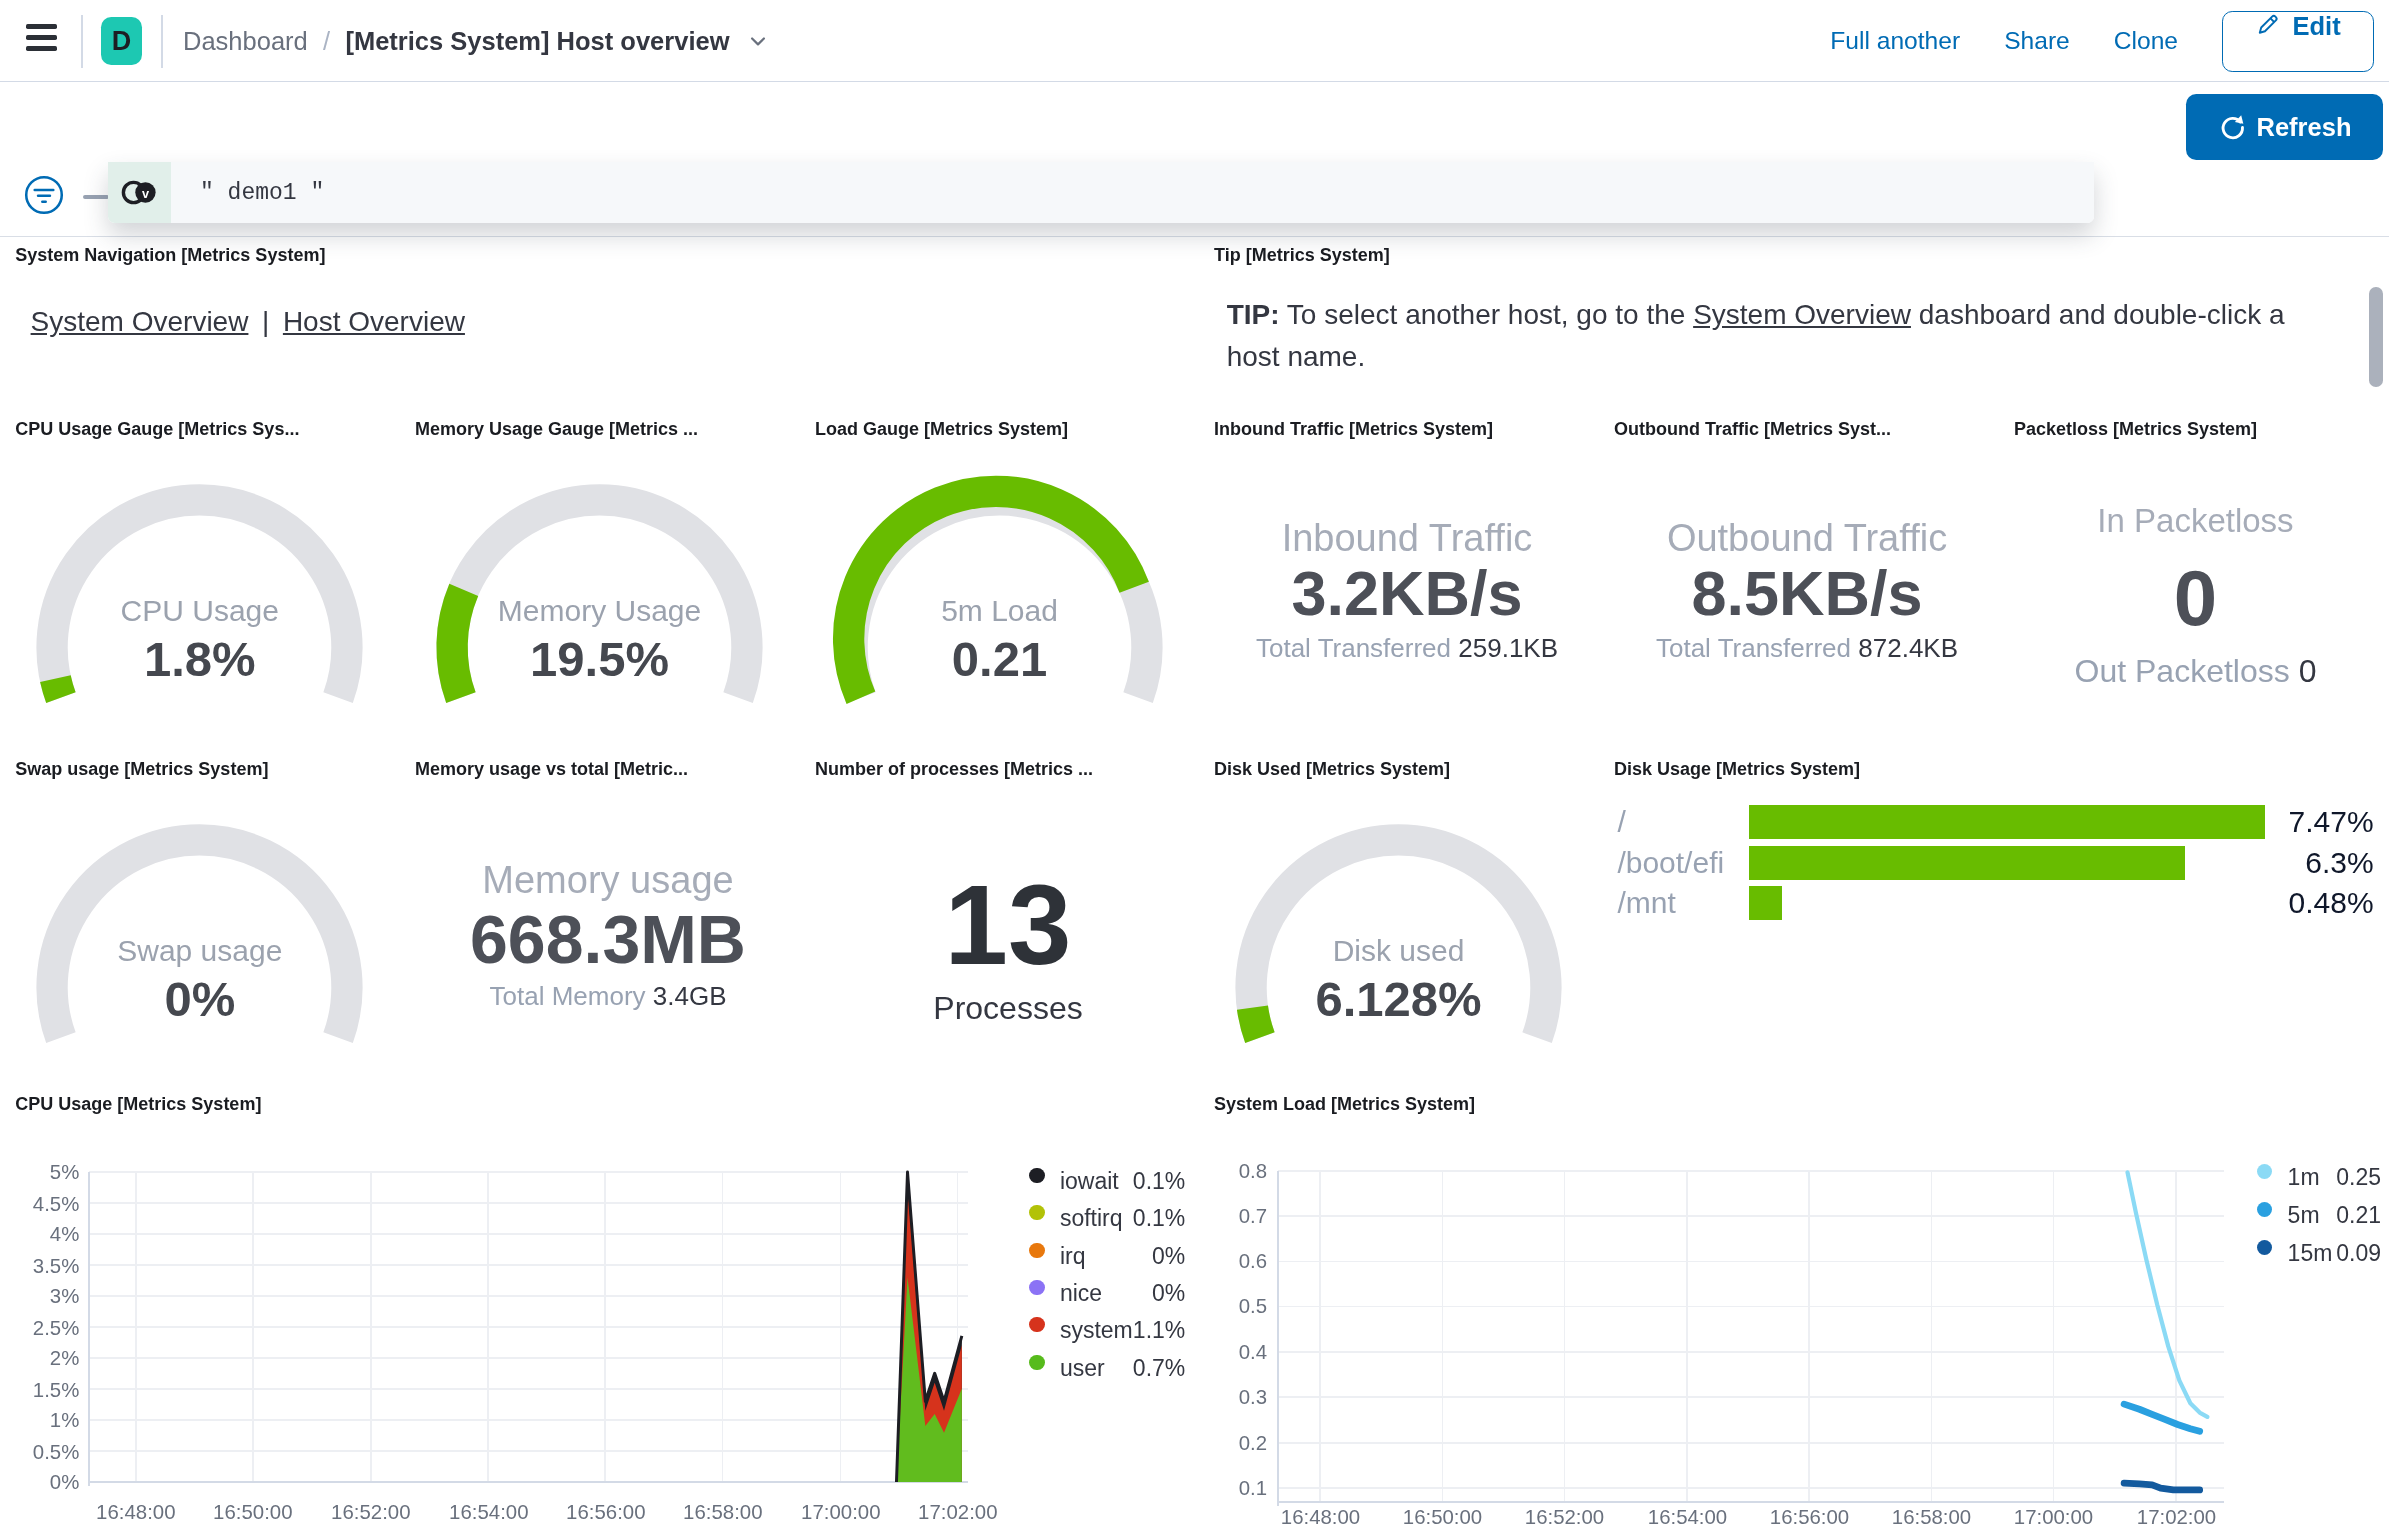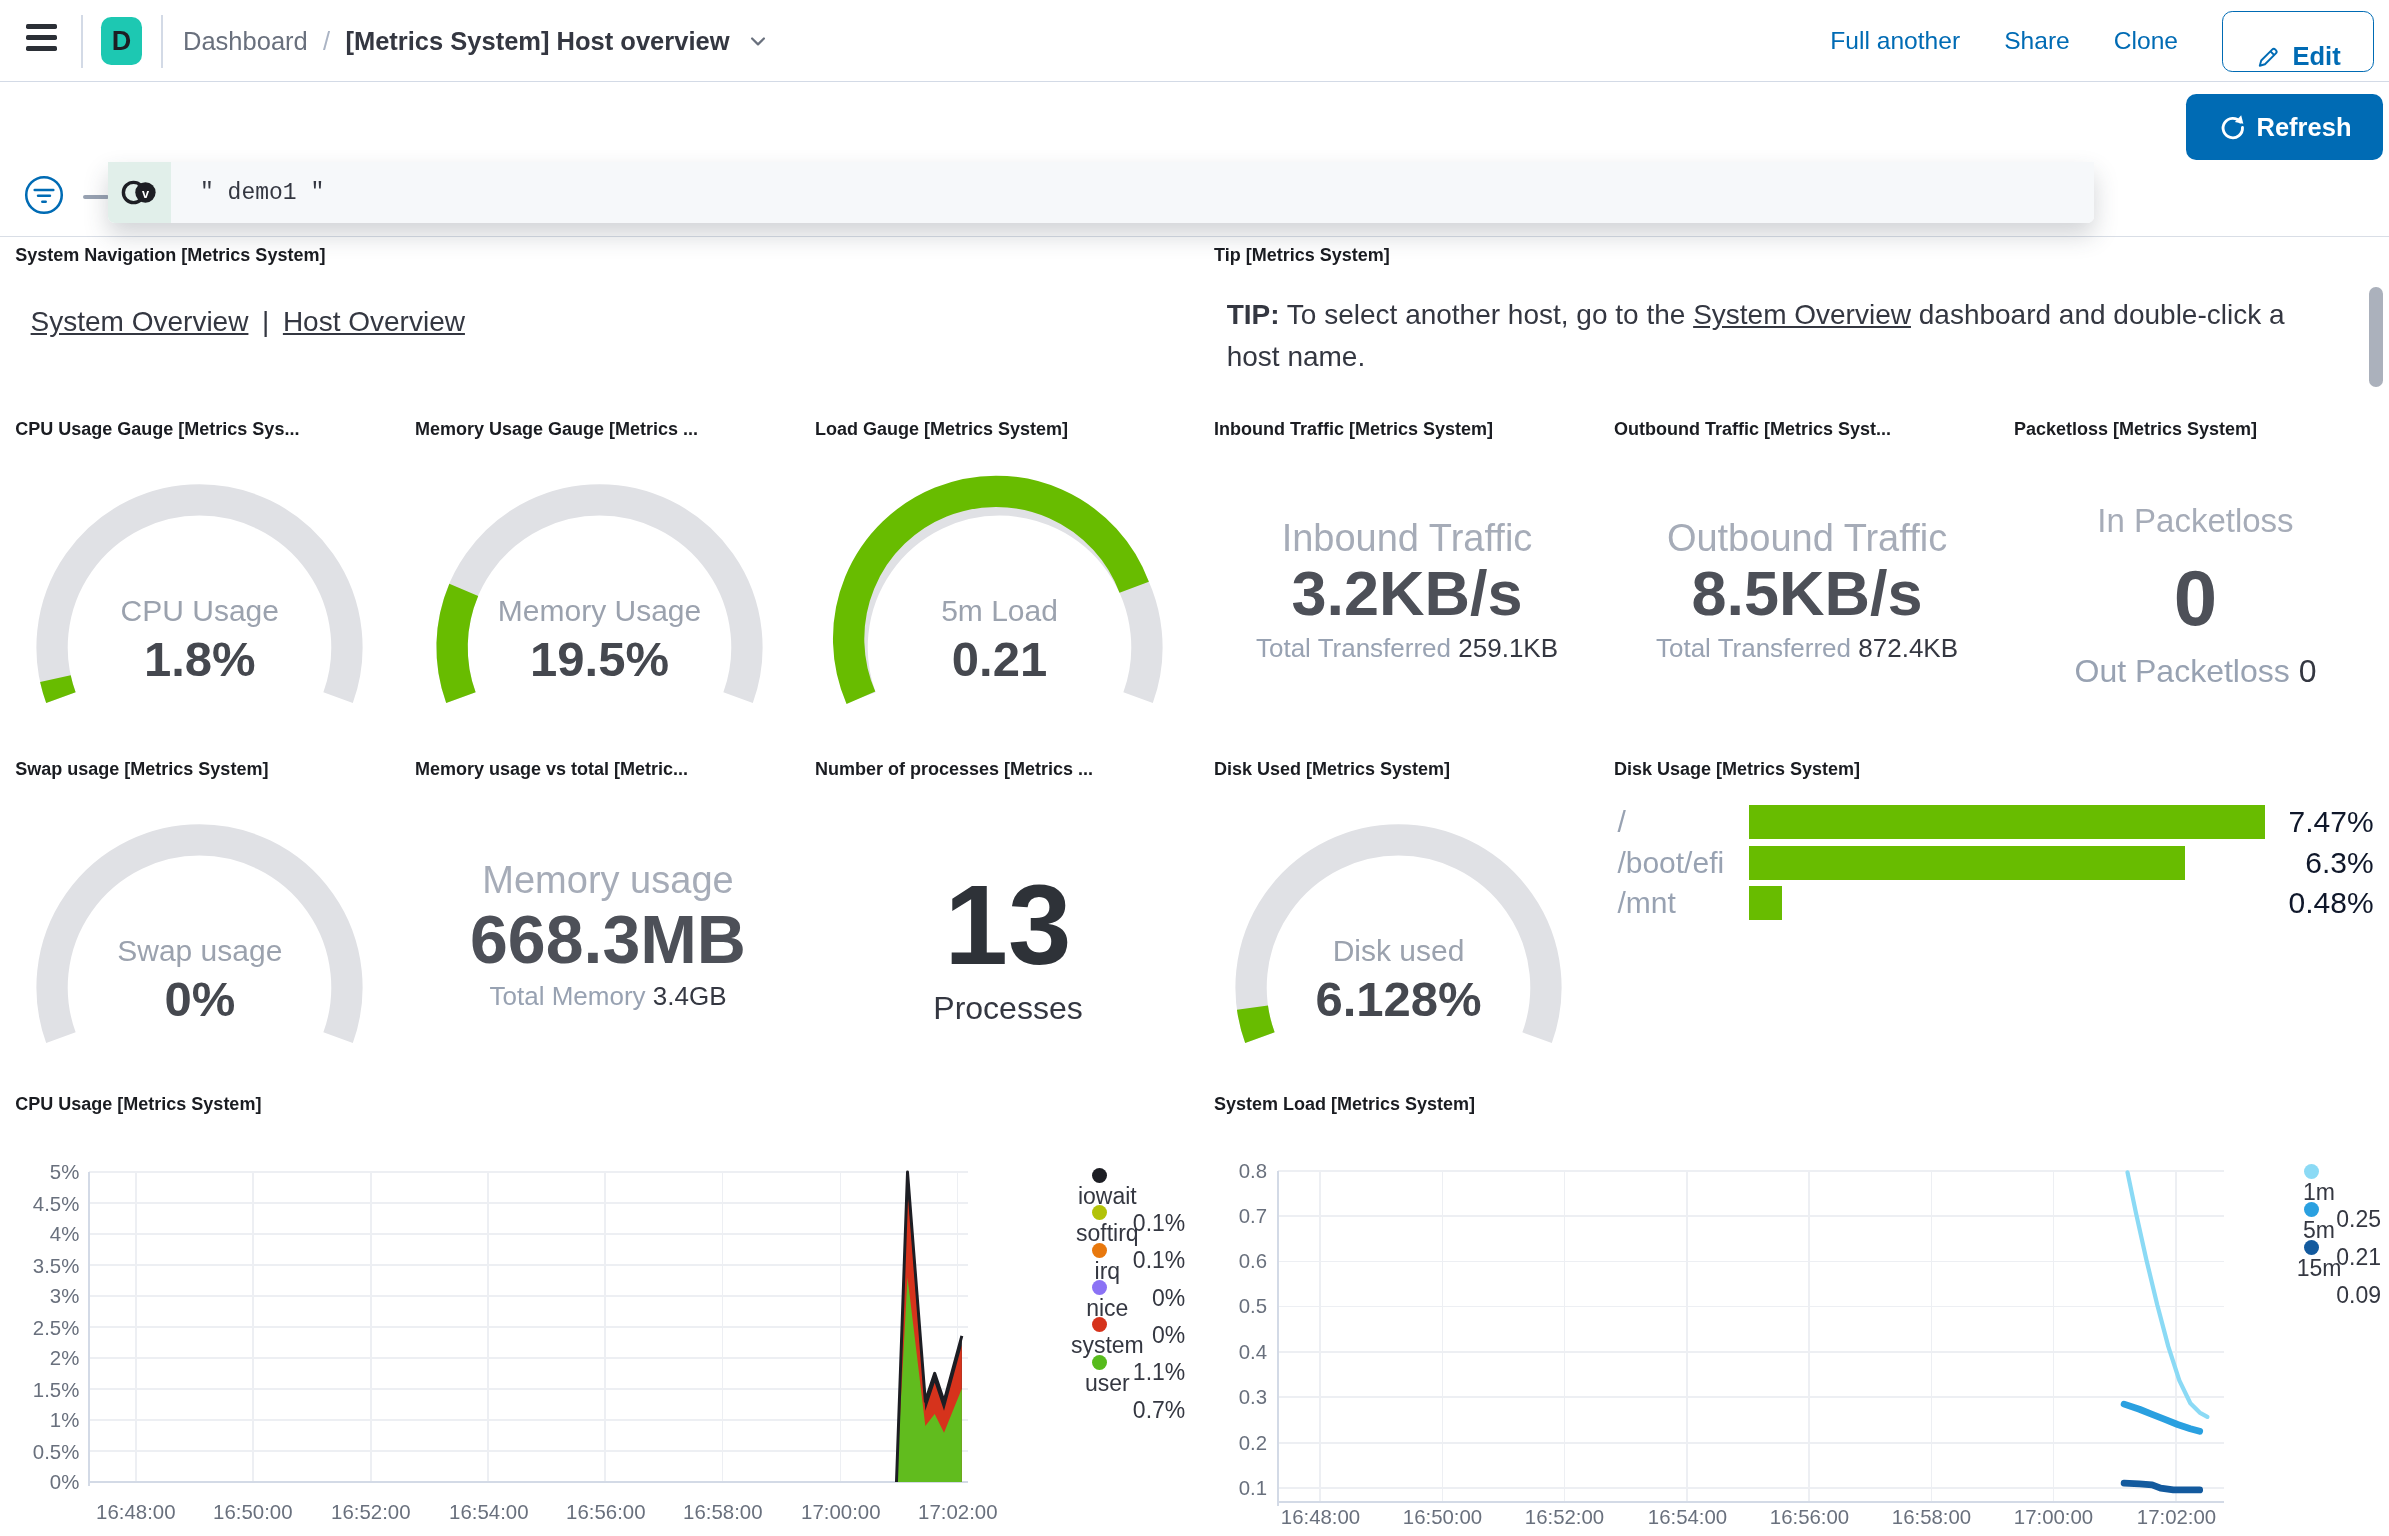--- a/index.html
+++ b/index.html
@@ -12,21 +12,21 @@
   .hamburger span { display:block; width:31px; height:5.1px; background:#2B2F36; border-radius:1.7px; margin-bottom:6px; }
   .hdr-divider { position:absolute; top:15.3px; width:1.7px; height:53px; background:#D3DAE6; }
   .logo-badge { position:absolute; left:101px; top:17px; width:41px; height:48px; background:#1DC8B2; border-radius:10.2px; color:#1D1E24; font-weight:700; font-size:27px; display:flex; align-items:center; justify-content:center; cursor:pointer; }
   .breadcrumb { position:absolute; left:183px; top:0; height:82px; display:flex; align-items:center; font-size:25.5px; }
   .breadcrumb .root { color:#69707D; cursor:pointer; }
   .breadcrumb .sep { color:#ABB4C4; margin:0 15.3px; font-size:25.5px; }
   .breadcrumb .title { color:#343741; font-weight:700; }
   .breadcrumb .chev { margin-left:17px; display:inline-flex; }
   .top-actions { position:absolute; right:15.3px; top:0; height:82px; display:flex; align-items:center; gap:44px; }
   .top-link { color:#006BB4; font-size:24.6px; cursor:pointer; }
-  .edit-btn { height:61px; border:1.7px solid #006BB4; border-radius:10.2px; background:#fff; color:#006BB4; font-size:25.5px; font-weight:600; display:flex; align-items:flex-end; gap:12px; padding:0 32px; cursor:pointer; }
+  .edit-btn { height:61px; border:1.7px solid #006BB4; border-radius:10.2px; background:#fff; color:#006BB4; font-size:25.5px; font-weight:600; display:flex; align-items:flex-start; gap:12px; padding:0 32px; cursor:pointer; }
 
   
   .query-strip { position:absolute; left:0; top:82px; width:2389px; height:155px; background:#fff; border-bottom:1.7px solid #D9DEE6; z-index:10; }
   .qbar { position:absolute; left:25.5px; top:12px; width:2147px; height:66px; display:flex; border:1.7px solid #CBD2DD; border-radius:6.8px; background:#fff; }
   .q-saved { width:78px; border-right:1.7px solid #CBD2DD; display:flex; align-items:center; justify-content:center; gap:6.8px; cursor:pointer; }
   .q-input { flex:1; position:relative; display:flex; align-items:center; padding-left:27px; font-size:24.6px; color:#343741; cursor:text; }
   .q-underline { position:absolute; left:0; right:0; bottom:0; height:4.2px; background:#0A6BBB; }
   .q-kql { width:76px; border-left:1.7px solid #CBD2DD; display:flex; align-items:center; justify-content:center; color:#006BB4; font-size:24px; cursor:pointer; }
   .refresh-btn { position:absolute; left:2186px; top:12px; width:197px; height:66px; background:#006BB4; border:none; border-radius:10.2px; color:#fff; font-size:25.5px; font-weight:600; display:flex; align-items:center; justify-content:center; gap:12px; cursor:pointer; }
   .filter-icons { position:absolute; left:0; top:88px; height:54px; }
@@ -58,21 +58,21 @@
   .du-row { position:absolute; left:0; width:763px; height:34px; }
   .du-label { position:absolute; left:3.4px; top:0; font-size:30px; color:#98A2B2; line-height:34px; }
   .du-bar { position:absolute; left:135px; top:0; height:34px; background:#68BC00; }
   .du-val { position:absolute; right:3.4px; top:0; font-size:30px; color:#0f172a; line-height:34px; }
 
   .tick { position:absolute; font-size:20.4px; color:#69707D; }
   .ytick { width:64px; text-align:right; height:24px; line-height:24px; }
   .ytick2 { width:53px; text-align:right; height:24px; line-height:24px; }
   .xtick { width:119px; text-align:center; height:24px; line-height:24px; }
 
-  .lg-row { position:absolute; display:flex; align-items:center; height:25.5px; cursor:pointer;flex-direction:column; }
+  .lg-row { position:absolute; display:flex; height:25.5px; cursor:pointer; }
   .lg-dot { width:15.3px; height:15.3px; border-radius:50%; margin-right:15.3px; flex:0 0 auto; }
   .lg-label { font-size:23px; color:#343741; }
   .lg-val { font-size:23px; color:#343741; margin-left:auto; }
 
   .scroll-thumb { position:absolute; left:2369px; top:287px; width:13.6px; height:100px; background:#ABB1BC; border-radius:6.8px; cursor:pointer; z-index:40; }
 </style>
 </head>
 <body>
 
 <div class="app">

